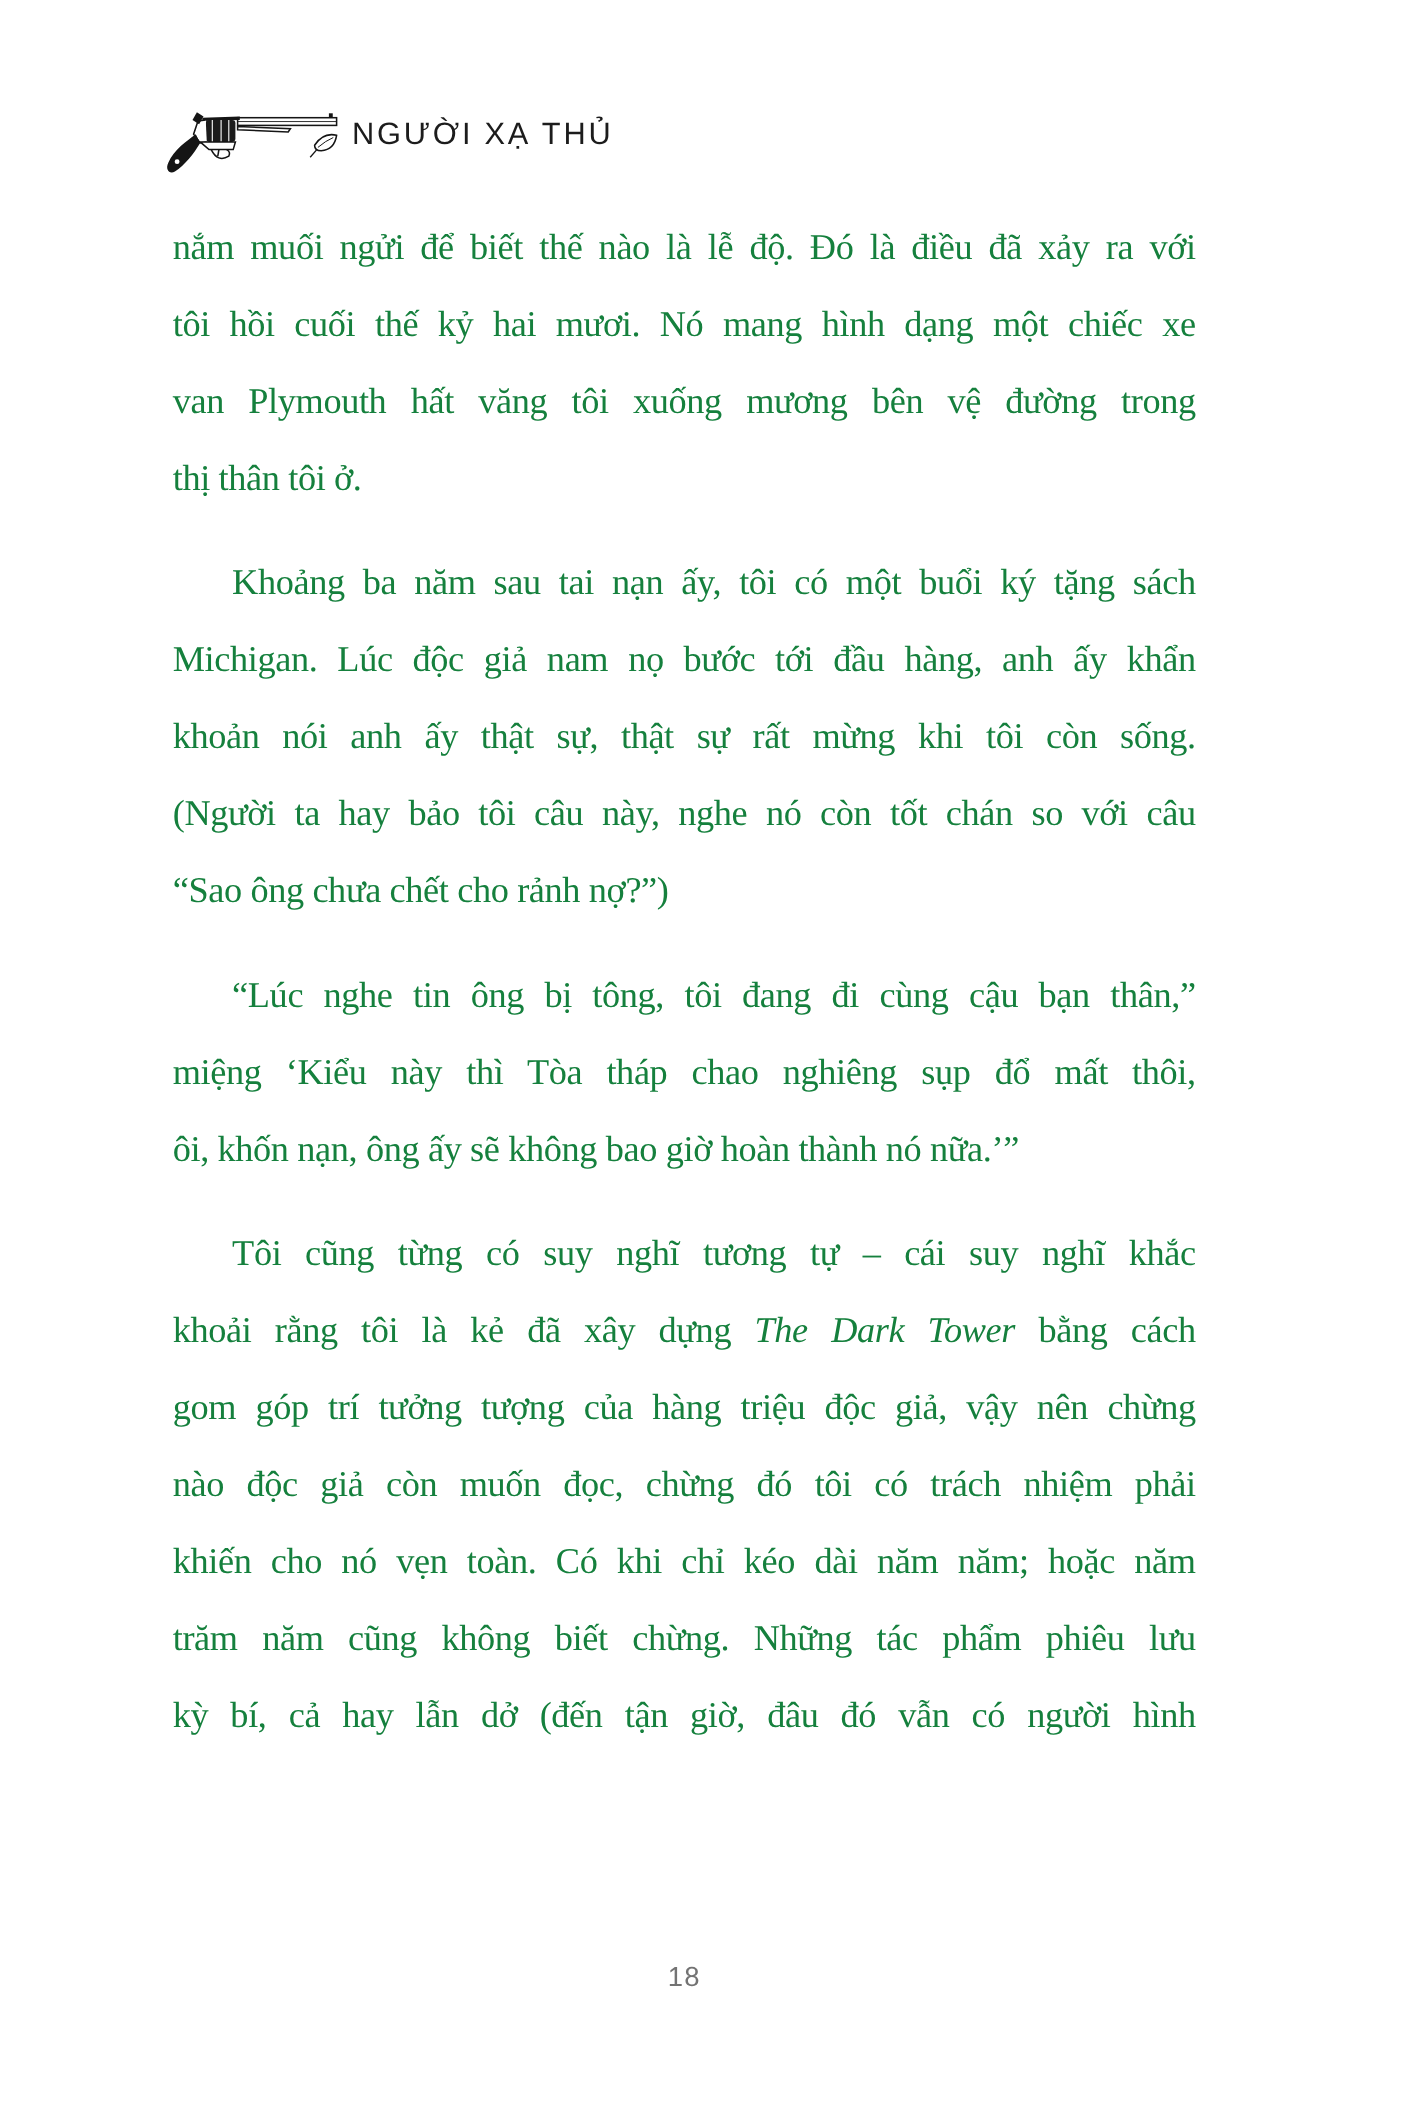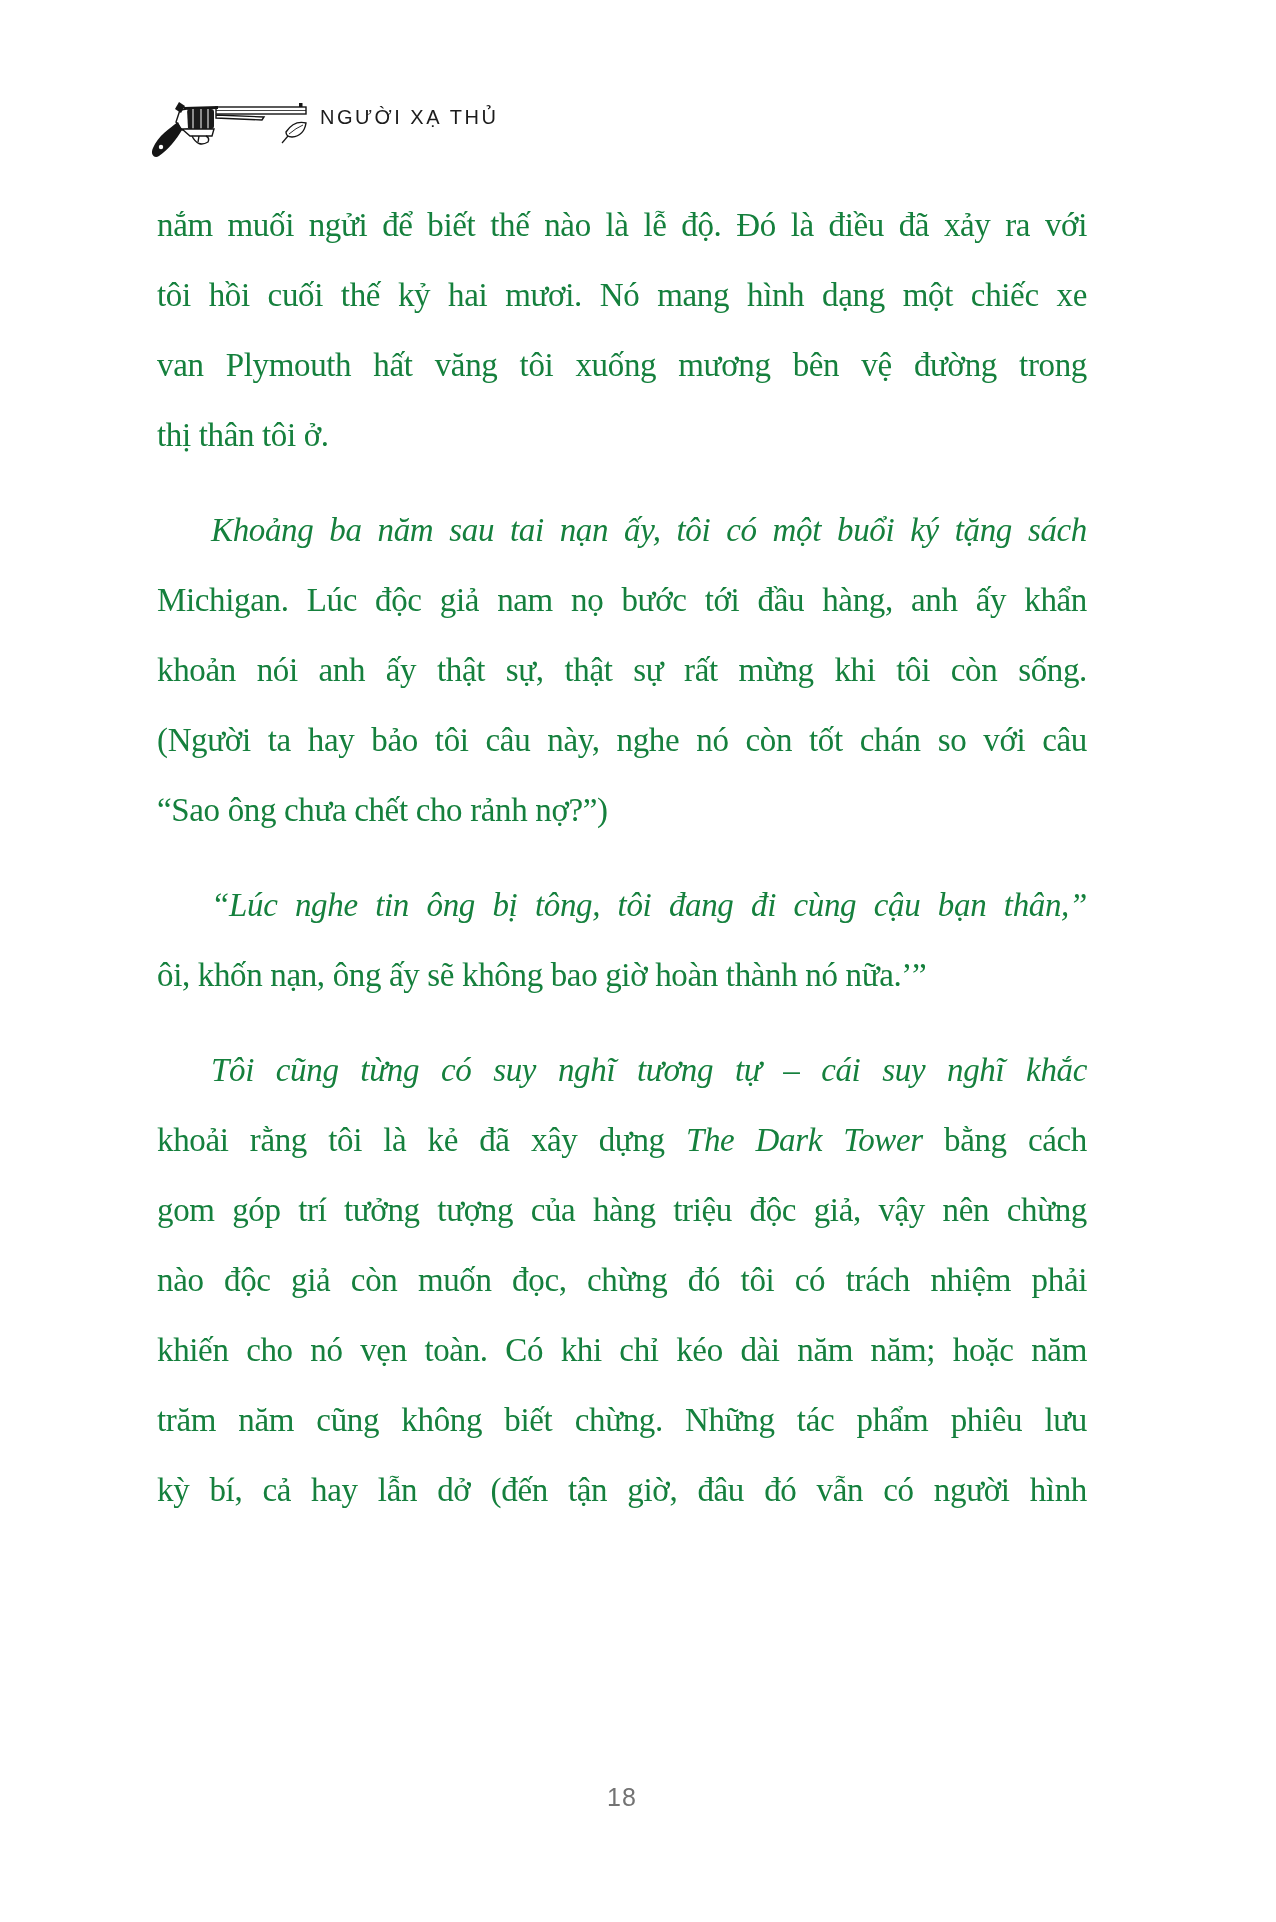--- a/index.html
+++ b/index.html
@@ -23,21 +23,21 @@
       left: 148px;
       top: 96px;
       width: 168px;
       height: 66px;
     }
     #header-title {
       position: absolute;
       left: 320px;
       top: 106px;
       font-family: "Liberation Sans", sans-serif;
-      font-size: 20px;
+      font-size: 28px;
       letter-spacing: 2.5px;
       font-weight: 500;
       color: #1c1c1c;
       white-space: nowrap;
     }
 
     
     #body-text {
       position: absolute;
       left: 157px;
@@ -52,21 +52,20 @@
     .para + .para { margin-top: 25px; }
     .line {
       text-align: justify;
       text-align-last: justify;
     }
     .line.last {
       text-align-last: left;
     }
     .para.indented .line:first-child {
       text-indent: 54px;
-      font-style: italic;
     }
     .italic { font-style: italic; }
 
     
     #page-number {
       position: absolute;
       left: 157px;
       top: 1783px;
       width: 930px;
       text-align: center;
@@ -131,20 +130,21 @@
     <div class="para indented">
       <div class="line">Khoảng ba năm sau tai nạn ấy, tôi có một buổi ký tặng sách</div>
       <div class="line">Michigan. Lúc độc giả nam nọ bước tới đầu hàng, anh ấy khẩn</div>
       <div class="line">khoản nói anh ấy thật sự, thật sự rất mừng khi tôi còn sống.</div>
       <div class="line">(Người ta hay bảo tôi câu này, nghe nó còn tốt chán so với câu</div>
       <div class="line last">“Sao ông chưa chết cho rảnh nợ?”)</div>
     </div>
 
     <div class="para indented">
       <div class="line">“Lúc nghe tin ông bị tông, tôi đang đi cùng cậu bạn thân,”</div>
+      <div class="line">miệng ‘Kiểu này thì Tòa tháp chao nghiêng sụp đổ mất thôi,</div>
       <div class="line last">ôi, khốn nạn, ông ấy sẽ không bao giờ hoàn thành nó nữa.’”</div>
     </div>
 
     <div class="para indented">
       <div class="line">Tôi cũng từng có suy nghĩ tương tự – cái suy nghĩ khắc</div>
       <div class="line">
         <span>khoải rằng tôi là kẻ đã xây dựng </span><span class="italic">The Dark Tower</span><span> bằng cách</span>
       </div>
       <div class="line">gom góp trí tưởng tượng của hàng triệu độc giả, vậy nên chừng</div>
       <div class="line">nào độc giả còn muốn đọc, chừng đó tôi có trách nhiệm phải</div>

